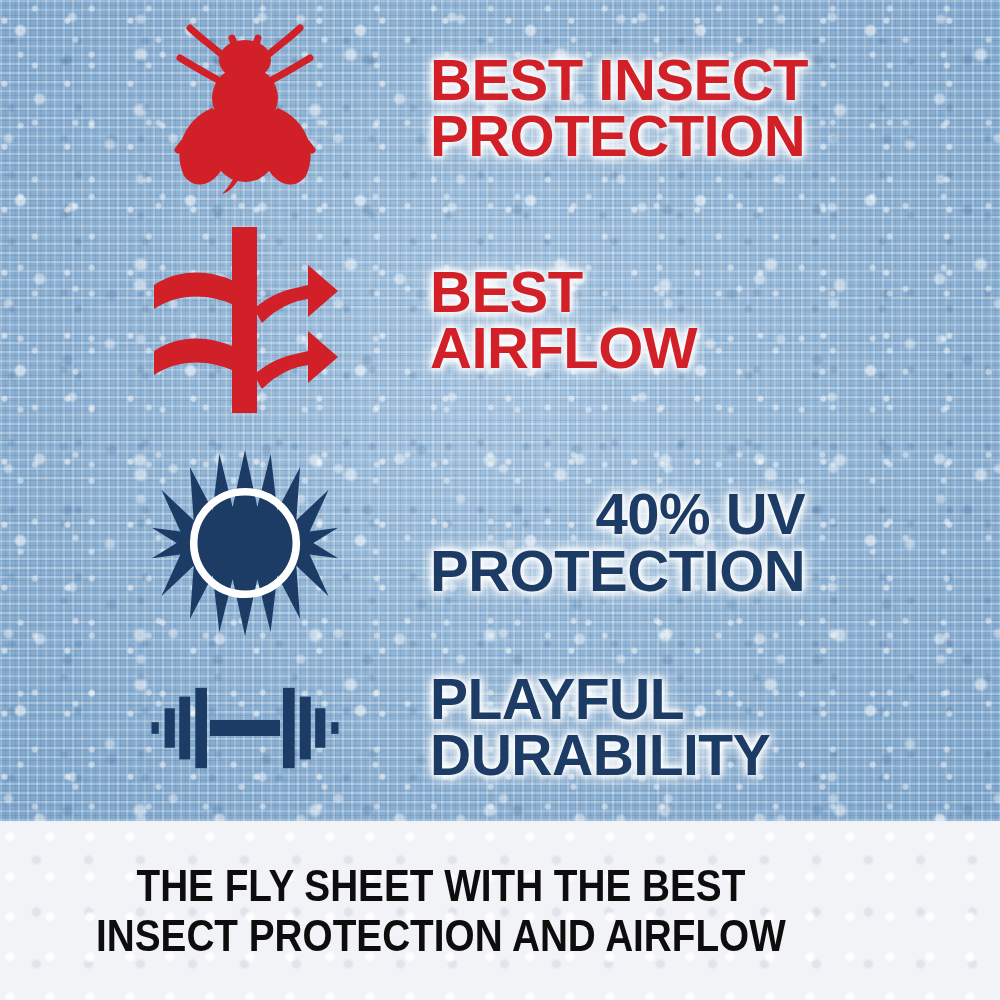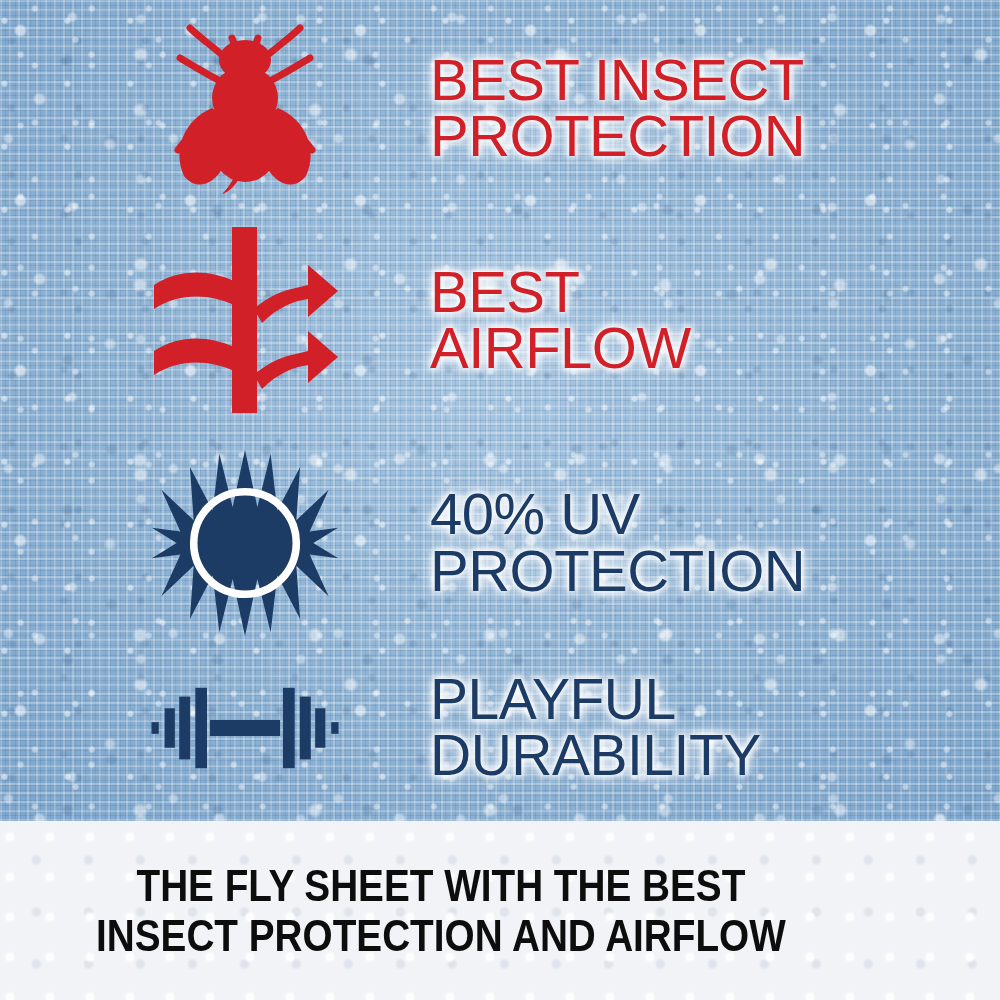--- a/index.html
+++ b/index.html
@@ -70,21 +70,21 @@
     display: flex;
     align-items: center;
   }
   .feature-icon {
     flex: 0 0 auto;
     display: flex;
     align-items: center;
     justify-content: center;
   }
   .feature-label {
-    font-weight: normal;
+    font-weight: bold;
     line-height: 0.97;
     letter-spacing: -0.5px;
     white-space: pre-line;
   }
   .label-red {
     color: #D12028;
     text-shadow:
        0 0 7px #ffffff, 0 0 7px #ffffff, 0 0 12px #ffffff,
        0 0 18px rgba(255,255,255,0.9);
   }
@@ -100,21 +100,21 @@
   #row-uv       { left: 150px; top: 435px; width: 850px; height: 215px; }
   #row-dura     { left: 150px; top: 645px; width: 850px; height: 165px; }
 
   #row-insect  .feature-icon { width: 190px; height: 185px; }
   #row-airflow .feature-icon { width: 190px; height: 195px; }
   #row-uv      .feature-icon { width: 190px; height: 200px; }
   #row-dura    .feature-icon { width: 190px; height: 140px; }
 
   #row-insect  .feature-label { font-size: 58px; margin-left: 90px; }
   #row-airflow .feature-label { font-size: 58px; margin-left: 90px; }
-  #row-uv      .feature-label { font-size: 58px; margin-left: 90px; }
+  #row-uv      .feature-label { font-size: 58px; margin-left: 90px; text-align: right; }
   #row-dura    .feature-label { font-size: 57px; margin-left: 90px; }
 
   
   .caption-band {
     position: absolute;
     left: 0; top: 821px;
     width: 988px; height: 179px;
     background: #f1f3f6;
     background-image:
       radial-gradient(circle at 25% 40%, rgba(255,255,255,0.9) 0 3px, rgba(255,255,255,0) 6px),

